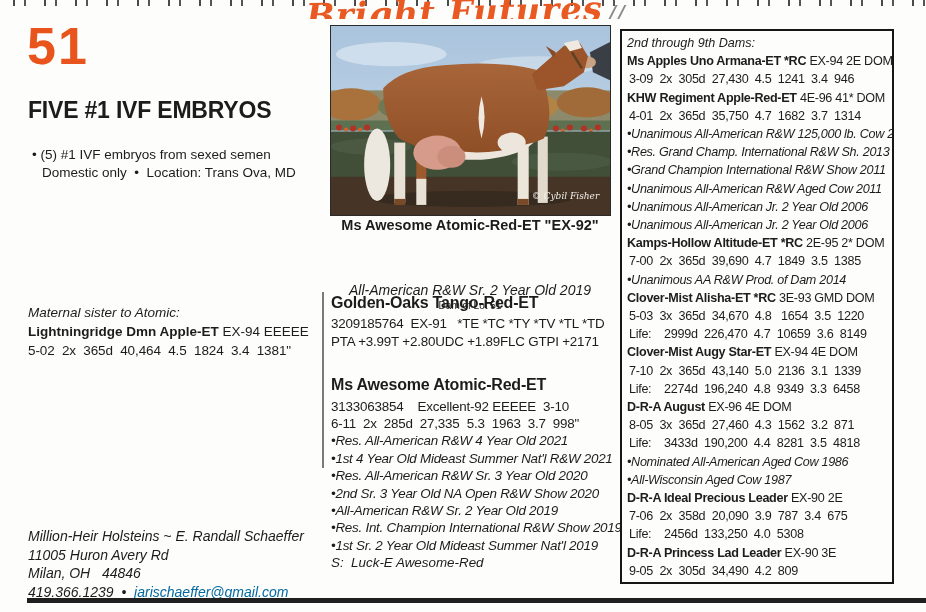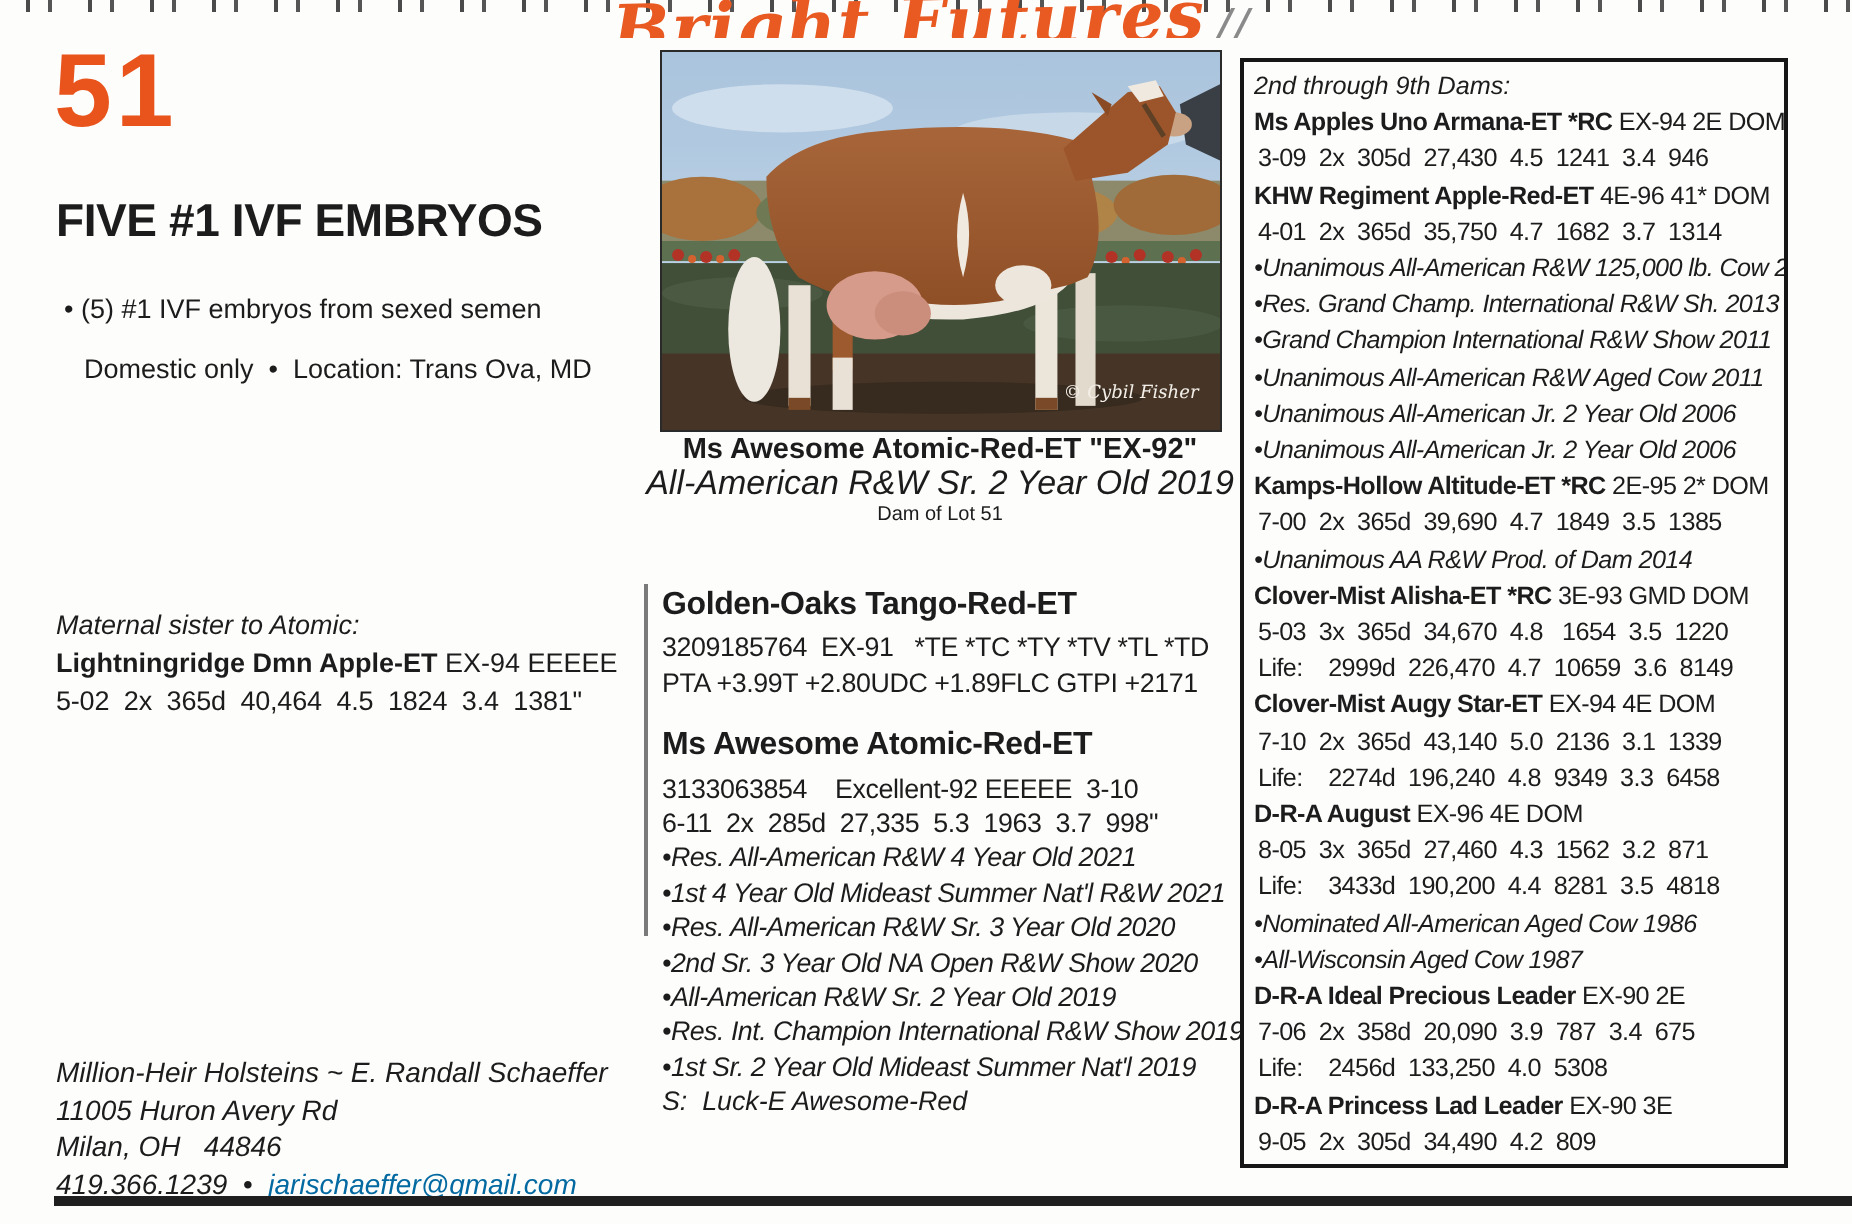--- a/index.html
+++ b/index.html
@@ -14,46 +14,46 @@
 
   
   .script-wrap{left:295px;top:0;width:340px;height:19px;overflow:hidden;text-align:center;}
   .script-inner{display:inline-block;margin-top:-17px;font:italic 700 34px "DejaVu Serif",serif;
     color:#e85a22;transform:rotate(-1.5deg);letter-spacing:1px;}
   .script-flourish{font:italic 400 26px "DejaVu Serif",serif;color:#8a8a8a;margin-left:4px;}
 
   .lot-number{left:27px;top:16px;font-size:52px;font-weight:800;color:#e8541c;letter-spacing:2px;}
   .page-title{left:28px;top:97px;font-size:23px;font-weight:800;letter-spacing:-0.2px;}
   .offering{left:32px;top:146px;font-size:13.5px;line-height:18px;}
-  .offering .l2{padding-left:10px;margin-top:12px;}
+  .offering .l2{padding-left:10px;}
 
   .maternal{left:28px;top:303px;font-size:13.5px;line-height:19px;}
   .maternal .lbl{font-style:italic;}
   .maternal .nm{font-weight:700;}
   .maternal .rec{letter-spacing:-0.1px;}
 
   .contact{left:28px;top:527px;font-style:italic;font-size:14px;line-height:18.5px;}
   .contact a{color:#0369a1;}
 
   
   .photo{left:330px;top:25px;width:281px;height:191px;border:1.5px solid #2a2a2a;box-sizing:border-box;background:#0f766e;}
   .photo svg{display:block;width:100%;height:100%;}
 
   .caption{left:300px;top:217px;width:340px;text-align:center;line-height:16.5px;}
   .caption .c1{font-size:14.5px;font-weight:800;}
-  .caption .c2{font-size:17px;font-style:italic;}
+  .caption .c2{font-size:14px;font-style:italic;margin-top:48px;}
   .caption .c3{font-size:10px;}
 
   .vrule{left:322px;top:292px;width:2px;height:176px;background:#7a7a7a;}
 
   
   .midcol{left:331px;top:294px;width:300px;font-size:13.4px;line-height:17.4px;}
   .ped-name{font-size:16px;font-weight:800;letter-spacing:-0.2px;margin-bottom:4px;}
   .midcol .ln{letter-spacing:-0.2px;}
-  .dam-block{margin-top:14px;}
+  .dam-block{margin-top:26px;}
   .aw{font-style:italic;letter-spacing:-0.25px;}
   .sline{font-style:italic;}
 
   
   .dams-box{left:620px;top:29px;width:274px;height:555px;border:2px solid #161616;
     box-sizing:border-box;padding:3px 5px;font-size:12.6px;line-height:18.2px;overflow:hidden;}
   .dams-heading{font-style:italic;}
   .dl{white-space:pre;letter-spacing:-0.3px;}
   .dl .b{font-weight:700;}
   .dl.rec{padding-left:2px;}

